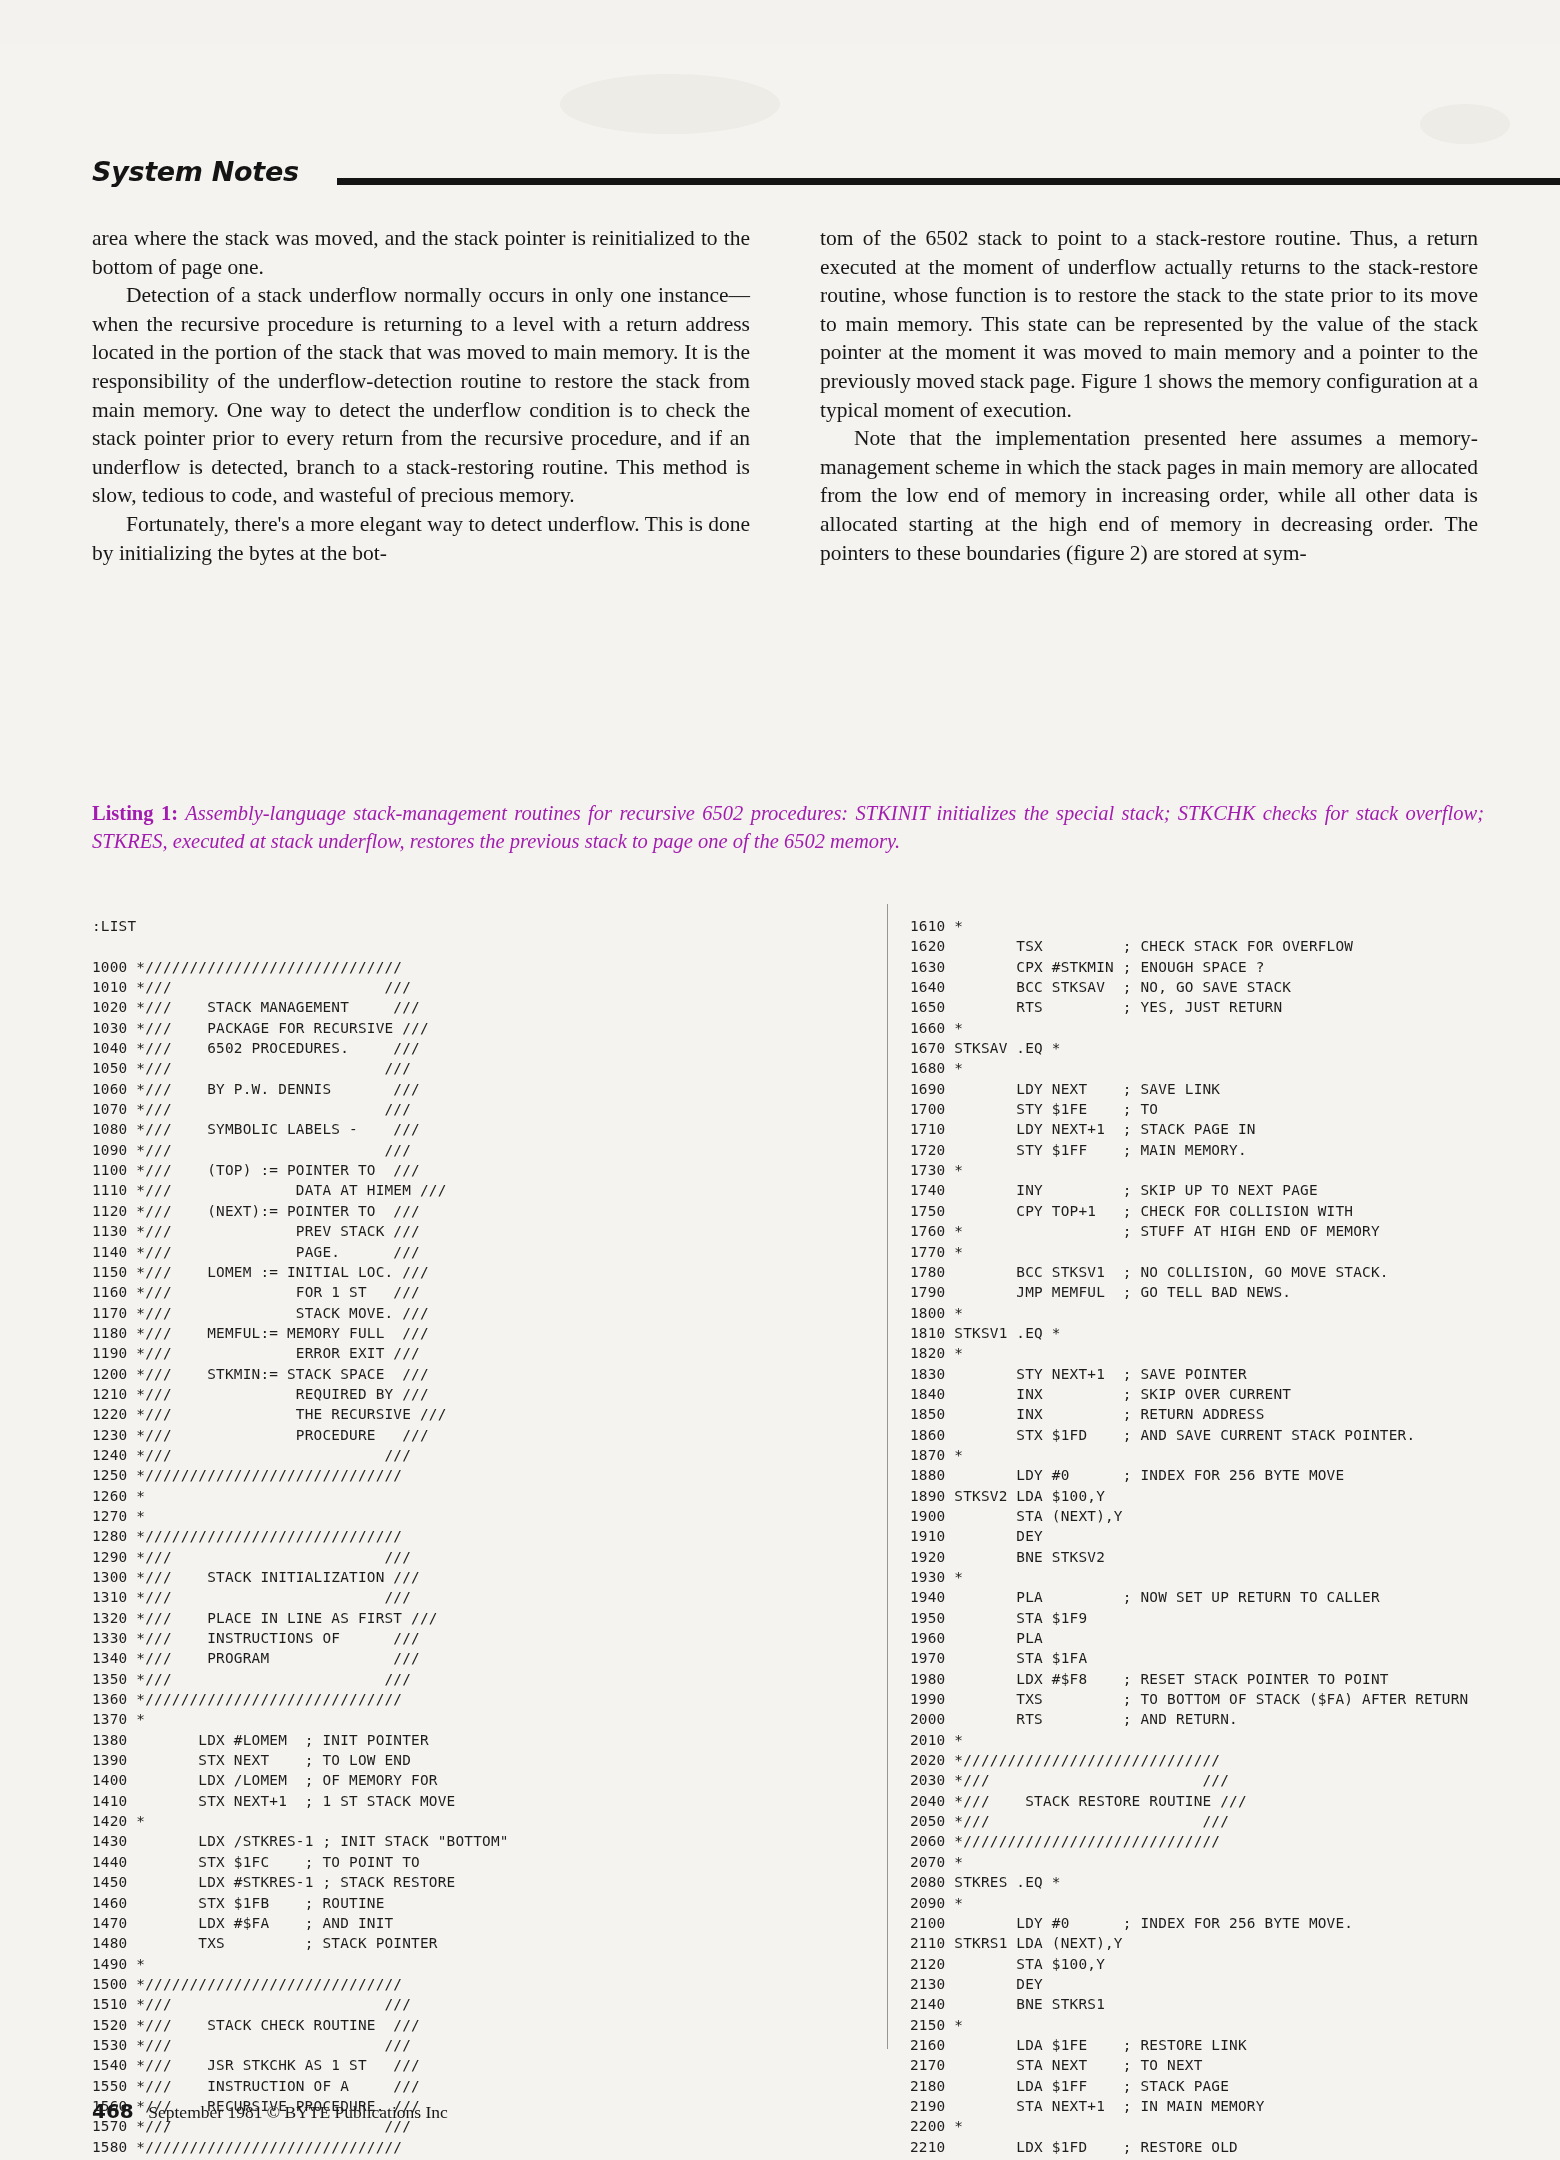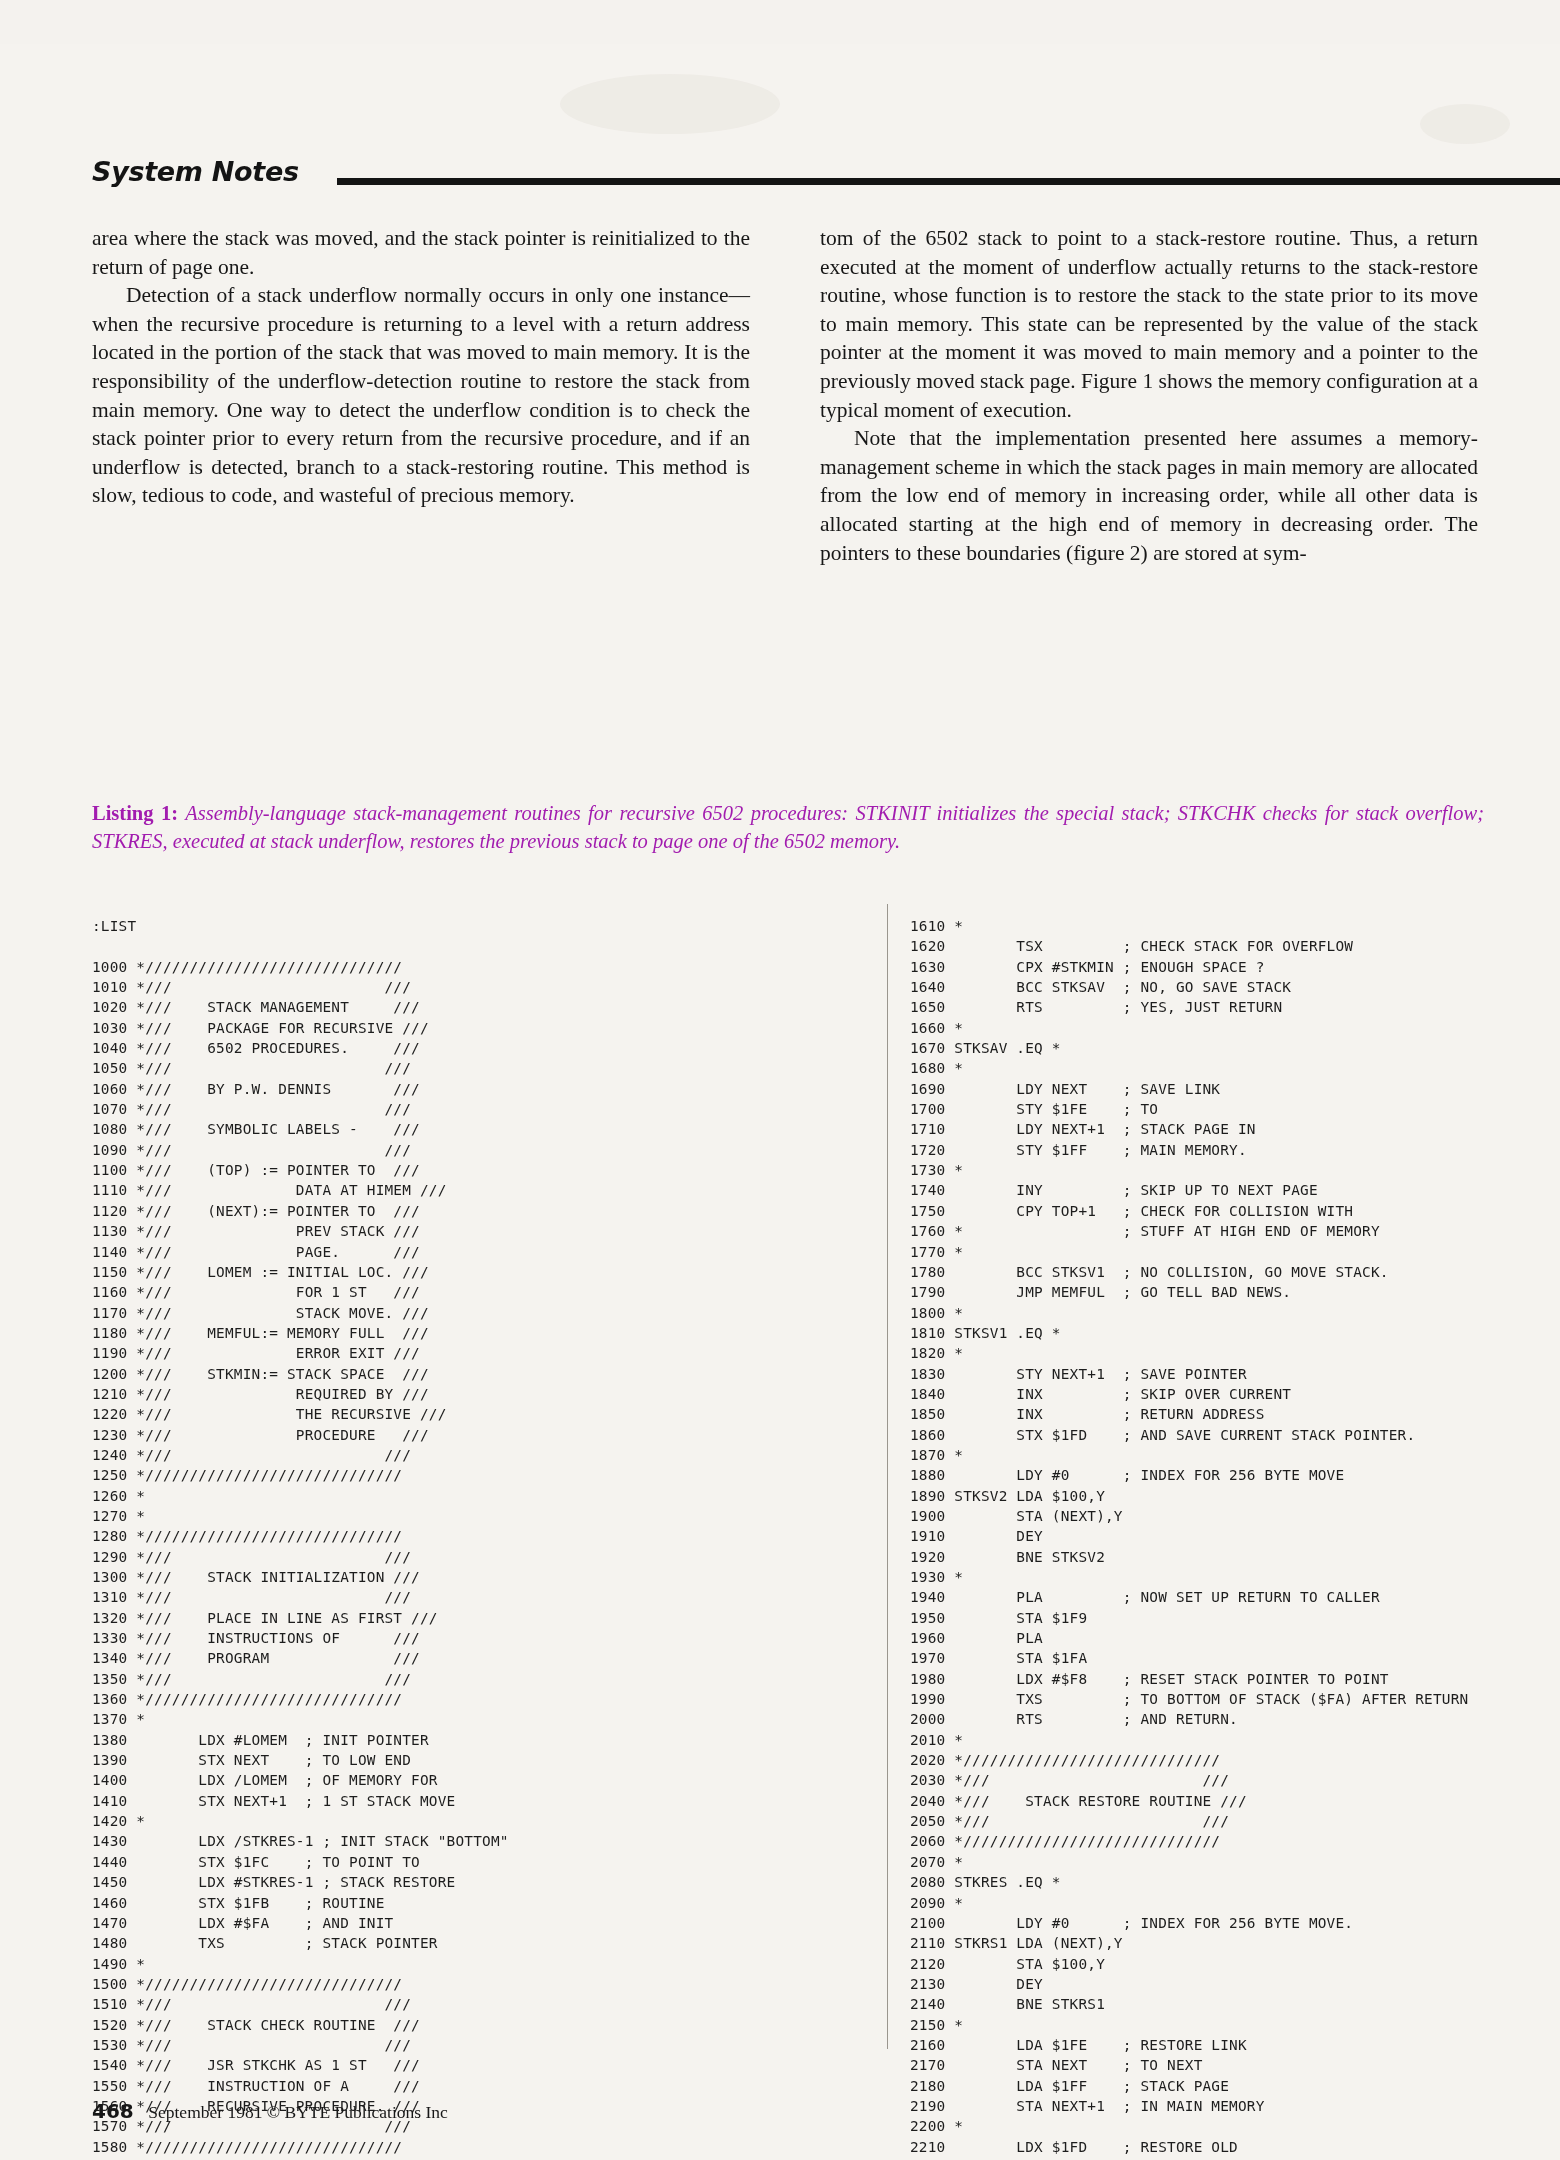--- a/index.html
+++ b/index.html
@@ -132,22 +132,23 @@
   <div class="blotch" style="left:560px; top:30px; width:220px; height:60px;"></div>
   <div class="blotch" style="left:1420px; top:60px; width:90px; height:40px;"></div>
 
   <div class="header">
     <div class="header-title">System Notes</div>
     <div class="header-rule"></div>
   </div>
 
   <div class="cols">
     <div class="col col-left">
-      <p>area where the stack was moved, and the stack pointer is reinitialized to the return of page one.</p>
+      <p>area where the stack was moved, and the stack pointer is reinitialized to the bottom of page one.</p>
       <p class="indent">Detection of a stack underflow normally occurs in only one instance—when the recursive procedure is returning to a level with a return address located in the portion of the stack that was moved to main memory. It is the responsibility of the underflow-detection routine to restore the stack from main memory. One way to detect the underflow condition is to check the stack pointer prior to every return from the recursive procedure, and if an underflow is detected, branch to a stack-restoring routine. This method is slow, tedious to code, and wasteful of precious memory.</p>
+      <p class="indent">Fortunately, there's a more elegant way to detect underflow. This is done by initializing the bytes at the bot-</p>
     </div>
     <div class="col col-right">
       <p>tom of the 6502 stack to point to a stack-restore routine. Thus, a return executed at the moment of underflow actually returns to the stack-restore routine, whose function is to restore the stack to the state prior to its move to main memory. This state can be represented by the value of the stack pointer at the moment it was moved to main memory and a pointer to the previously moved stack page. Figure 1 shows the memory configuration at a typical moment of execution.</p>
       <p class="indent">Note that the implementation presented here assumes a memory-management scheme in which the stack pages in main memory are allocated from the low end of memory in increasing order, while all other data is allocated starting at the high end of memory in decreasing order. The pointers to these boundaries (figure 2) are stored at sym-</p>
     </div>
   </div>
 
   <div class="listing-caption">
     <b>Listing 1:</b>
     <i>Assembly-language stack-management routines for recursive 6502 procedures: STKINIT initializes the special stack; STKCHK checks for stack overflow; STKRES, executed at stack underflow, restores the previous stack to page one of the 6502 memory.</i>

